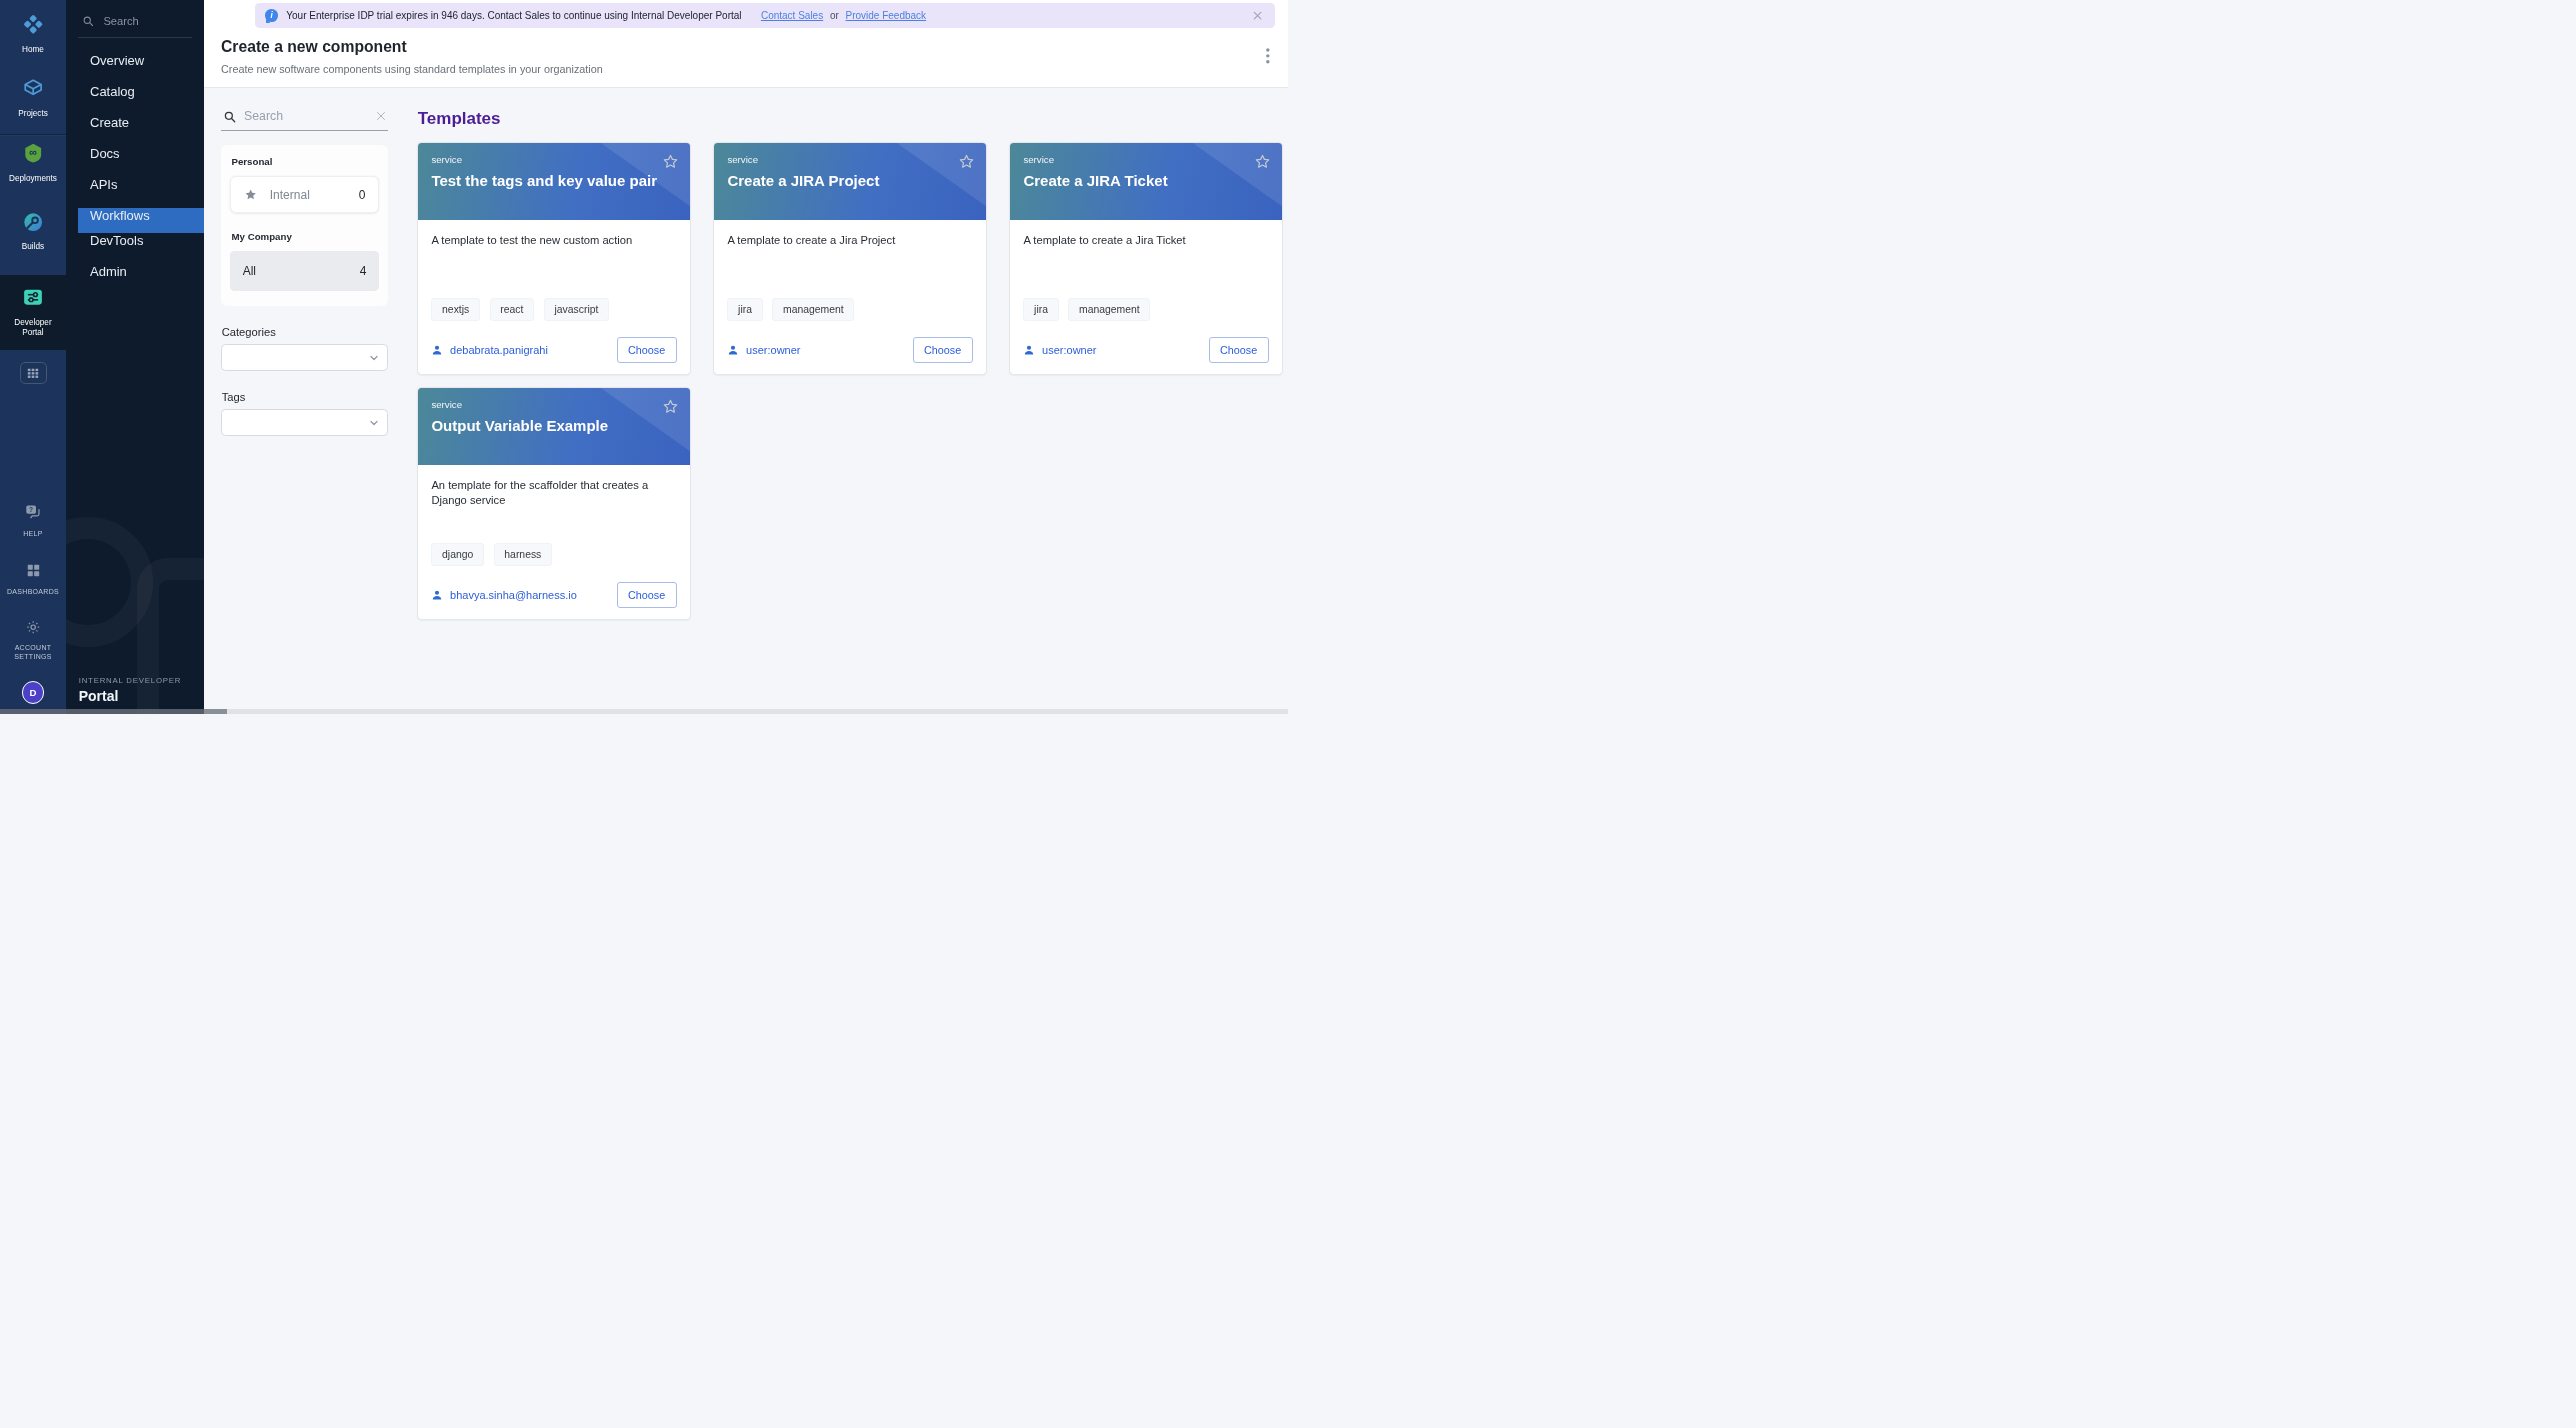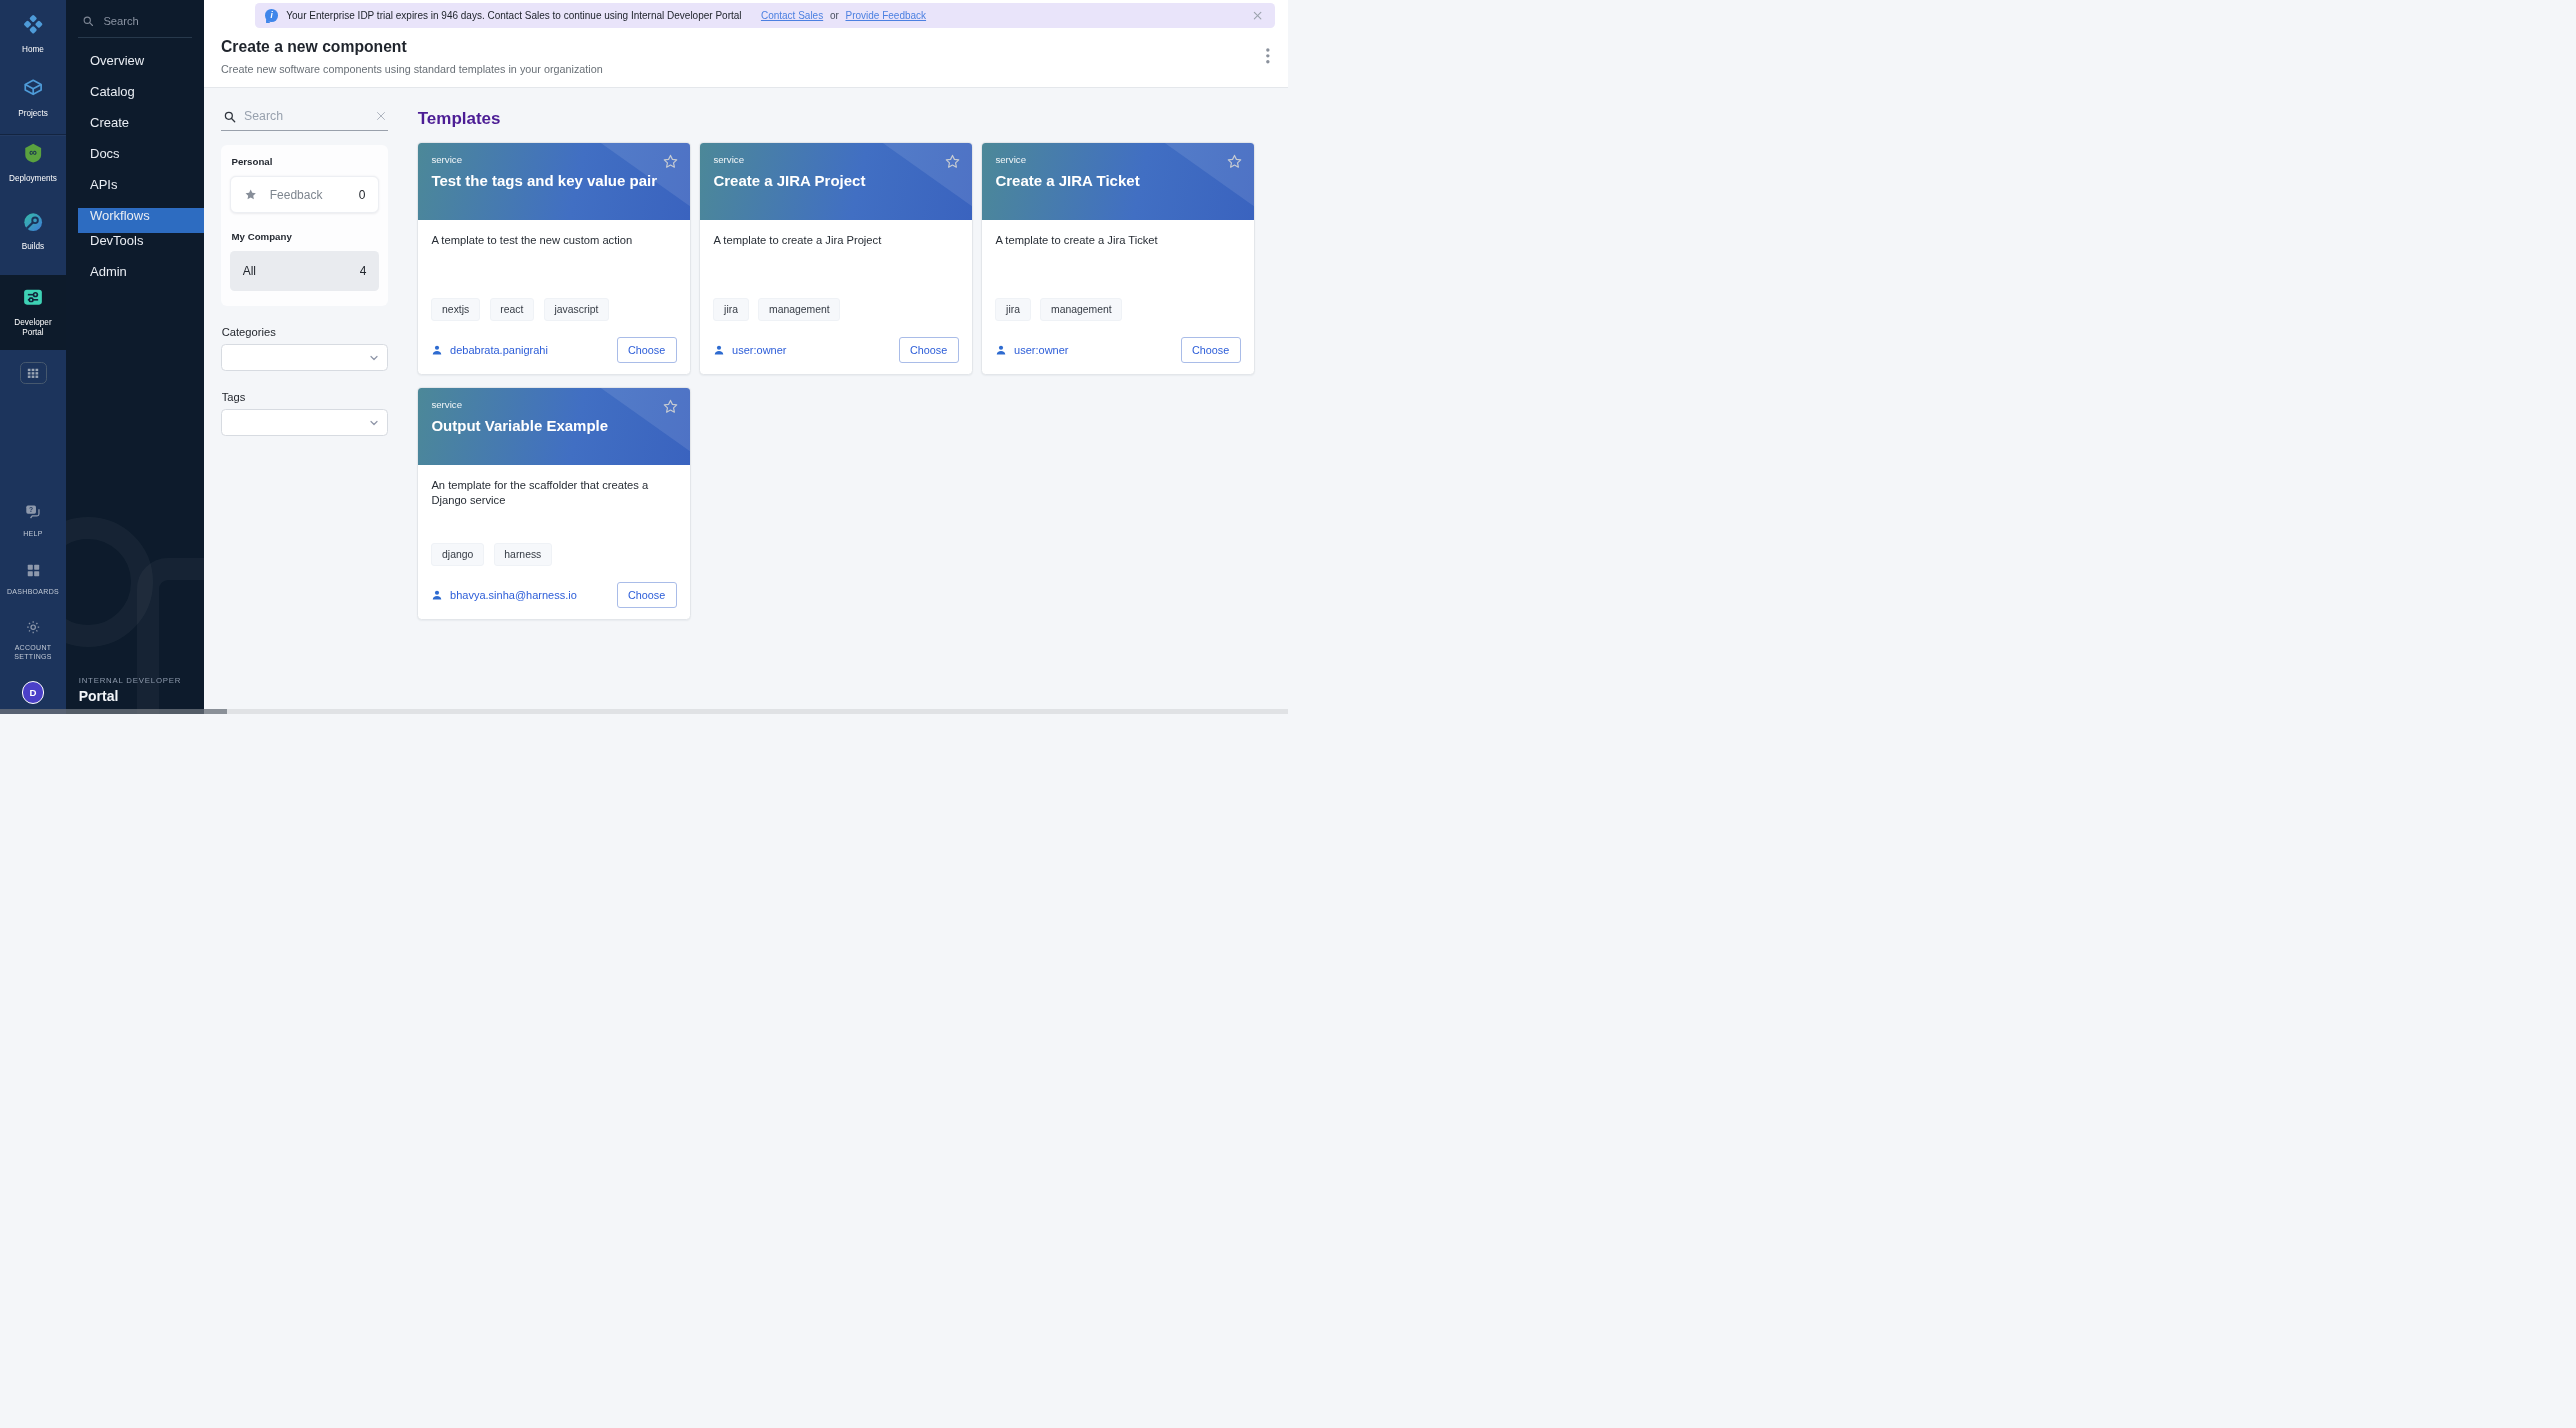--- a/index.html
+++ b/index.html
@@ -70,21 +70,21 @@
   .company-label { margin-top:18px; }
   .all-row { background:#E9EBEF; border-radius:4.5px; height:40px; display:flex; align-items:center; padding:0 12.7px; cursor:pointer; }
   .all-row .txt { font-size:12px; color:#23272E; }
   .all-row .cnt { margin-left:auto; font-size:12px; color:#23272E; }
   .dd-label { font-size:11.2px; color:#23272E; margin:19.4px 0 0 0.7px; }
   .dropdown { margin-top:6.7px; height:27px; background:#fff; border:0.7px solid #D7DBE1; border-radius:4.5px; display:flex; align-items:center; justify-content:flex-end; padding:0 7.5px; cursor:pointer; }
 
   
   .cards-col { flex:1; min-width:0; }
   .cards-heading { font-size:17px; font-weight:700; color:#4c1d95; margin:4.5px 0 0 0.7px; }
-  .grid { margin-top:12.7px; display:grid; grid-template-columns:repeat(3, 274px); gap:12px 8px; }
+  .grid { margin-top:12.7px; display:grid; grid-template-columns:repeat(3, 274px); gap:12px 22px; }
   .card { background:#fff; border:0.7px solid #E3E6EA; border-radius:4.5px; box-shadow:0 0.7px 1.5px rgba(25,35,55,.05); overflow:hidden; height:233px; display:flex; flex-direction:column; }
   .card-head { height:77px; position:relative; background:linear-gradient(102deg, #4C8898 0%, #416FC3 58%, #3A63BF 100%); padding:11.2px 13.4px 0; flex-shrink:0; }
   .card-head::before { content:""; position:absolute; top:0; right:0; width:40%; height:100%; background:rgba(255,255,255,.10); clip-path:polygon(18% 0, 100% 0, 100% 82%); pointer-events:none; }
   .card-star { position:absolute; top:8.2px; right:9.7px; background:none; border:none; cursor:pointer; padding:1.5px; z-index:2; }
   .card-type { font-size:9.7px; color:rgba(255,255,255,.92); }
   .card-title { font-size:15px; font-weight:bold; color:#fff; margin-top:6.7px; white-space:nowrap; overflow:hidden; }
   .card-body { flex:1; display:flex; flex-direction:column; padding:12.7px 13.4px 11.2px; }
   .card-desc { font-size:11.2px; color:#272D35; line-height:1.4; }
   .card-tags { margin-top:auto; display:flex; gap:9.7px; margin-bottom:15.7px; }
   .chip { background:#F6F8FB; border:0.7px solid #EFF2F6; border-radius:3px; padding:5.2px 9.7px; font-size:10.4px; color:#363C45; }
@@ -321,21 +321,21 @@
           </div>
 
           <div class="f-panel">
             <div class="f-sec-label">Personal</div>
             <div class="starred-row">
               <span>
                 <svg width="13.4" height="13.4" viewBox="0 0 24 24" fill="#878E99">
                     <path d="M12 2.8l2.8 5.9 6.4.8-4.7 4.4 1.2 6.3-5.7-3.1-5.7 3.1 1.2-6.3L2.8 9.5l6.4-.8z"></path>
                   </svg>
               </span>
-              <span class="txt">Feedback</span>
+              <span class="txt">Internal</span>
               <span class="cnt">0</span>
             </div>
             <div class="f-sec-label company-label">My Company</div>
             <div class="all-row">
               <span class="txt">All</span>
               <span class="cnt">4</span>
             </div>
           </div>
 
           <div class="dd-label">Categories</div>

